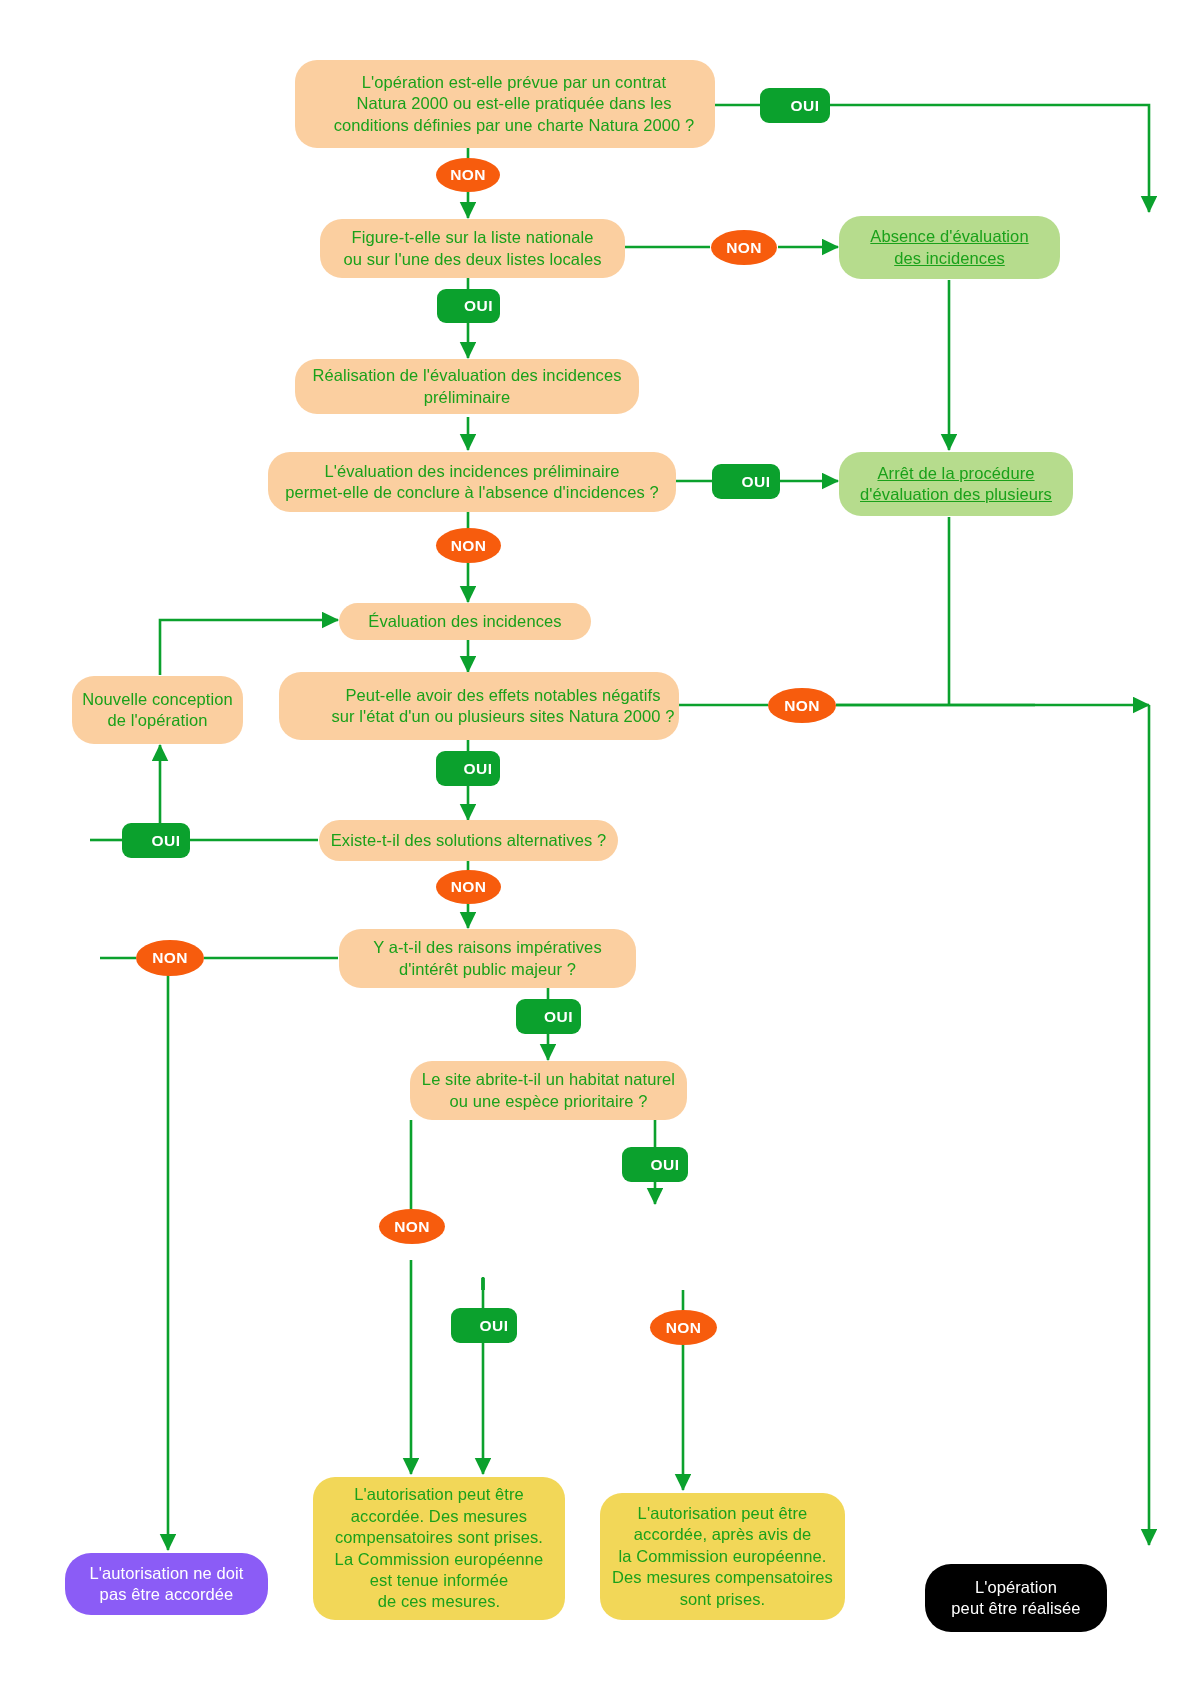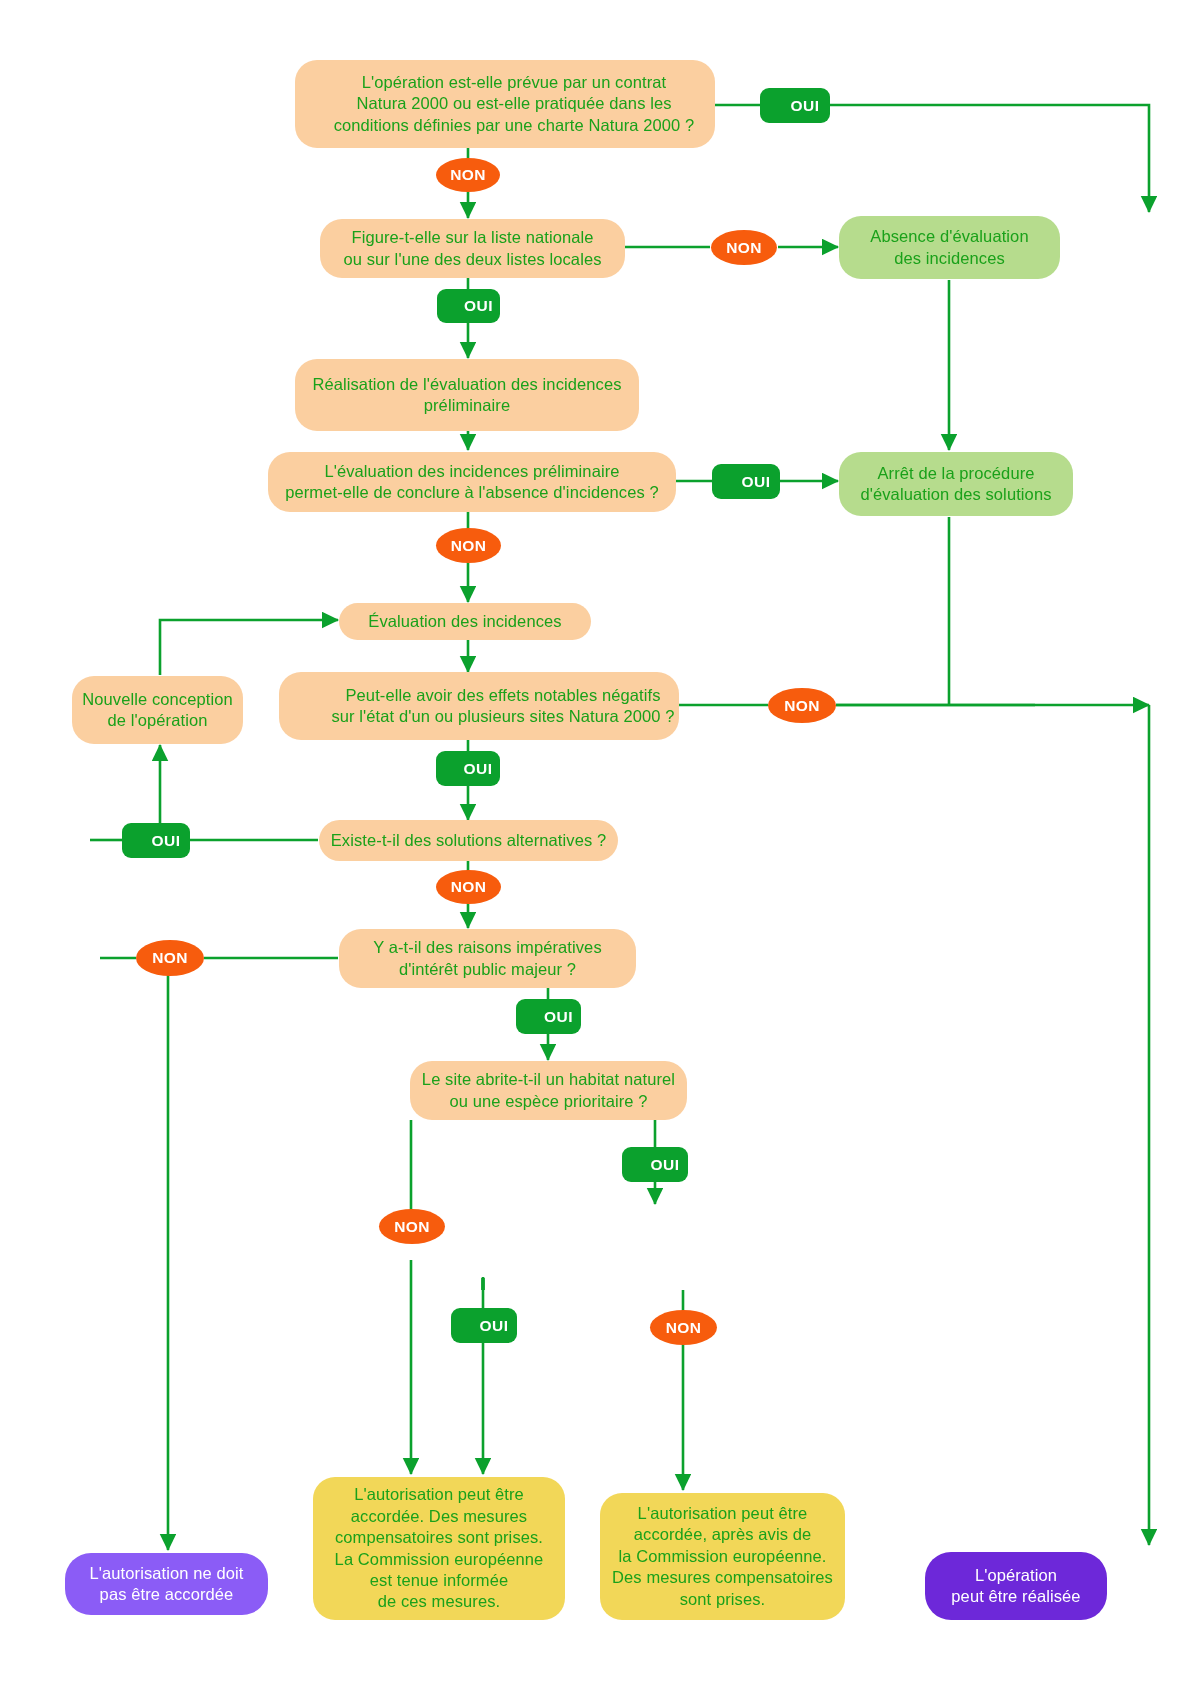--- a/index.html
+++ b/index.html
@@ -12,24 +12,24 @@
     box-sizing:border-box;
     display:flex;align-items:center;justify-content:center;
     text-align:center;
     border-radius:22px;
     line-height:1.30;
     white-space:pre-line;
     letter-spacing:0.1px;
   }
   .question{background:#fbcfa0;color:#1aa11a;font-size:16.5px;}
   .process{background:#fbcfa0;color:#1aa11a;font-size:16.5px;}
-  .outcome-green{background:#b6dc8d;color:#1aa11a;font-size:16.5px;}
+  .outcome-green{background:#b6dc8d;color:#1aa11a;font-size:16.5px;text-decoration:underline;}
   .outcome-yellow{background:#f2d758;color:#1aa11a;font-size:16.5px;}
   .terminal-orange{background:#8b5cf6;color:#ffffff;font-size:16.5px;}
-  .terminal-green{background:#6d28d9;color:#ffffff;font-size:16.5px;}
+  .terminal-green{background:#000000;color:#ffffff;font-size:16.5px;margin-top:12px;}
 
   .chip{
     position:absolute;box-sizing:border-box;
     display:flex;align-items:center;justify-content:center;
     color:#ffffff;font-weight:bold;font-size:15.5px;
     letter-spacing:0.4px;
   }
   .chip-oui{background:#0ba12d;border-radius:9px;padding-left:20px;}
   .chip-non{background:#f75c0d;border-radius:50%;}
 </style>
@@ -120,21 +120,21 @@
     </g>
   </svg>
 
   <div class="node question" style="left:295px;top:60px;width:420px;height:88px;padding-left:18px;">L'opération est-elle prévue par un contrat
 Natura 2000 ou est-elle pratiquée dans les
 conditions définies par une charte Natura 2000 ?</div>
 
   <div class="node question" style="left:320px;top:219px;width:305px;height:59px;">Figure-t-elle sur la liste nationale
 ou sur l'une des deux listes locales</div>
 
-  <div class="node process" style="left:295px;top:359px;width:344px;height:72px;">Réalisation de l'évaluation des incidences
+  <div class="node process" style="left:295px;top:359px;width:344px;height:55px;">Réalisation de l'évaluation des incidences
 préliminaire</div>
 
   <div class="node question" style="left:268px;top:452px;width:408px;height:60px;">L'évaluation des incidences préliminaire
 permet-elle de conclure à l'absence d'incidences ?</div>
 
   <div class="node process" style="left:339px;top:603px;width:252px;height:37px;">Évaluation des incidences</div>
 
   <div class="node process" style="left:72px;top:676px;width:171px;height:68px;">Nouvelle conception
 de l'opération</div>
 
@@ -147,21 +147,21 @@
 d'intérêt public majeur ?</div>
 
   <div class="node question" style="left:410px;top:1061px;width:277px;height:59px;">Le site abrite-t-il un habitat naturel
 ou une espèce prioritaire ?</div>
 
 
   <div class="node outcome-green" style="left:839px;top:216px;width:221px;height:63px;">Absence d'évaluation
 des incidences</div>
 
   <div class="node outcome-green" style="left:839px;top:452px;width:234px;height:64px;">Arrêt de la procédure
-d'évaluation des solutions</div>
+d'évaluation des plusieurs</div>
 
   <div class="node terminal-orange" style="left:65px;top:1553px;width:203px;height:62px;border-radius:26px;">L'autorisation ne doit
 pas être accordée</div>
 
   <div class="node outcome-yellow" style="left:313px;top:1477px;width:252px;height:143px;">L'autorisation peut être
 accordée. Des mesures
 compensatoires sont prises.
 La Commission européenne
 est tenue informée
 de ces mesures.</div>

